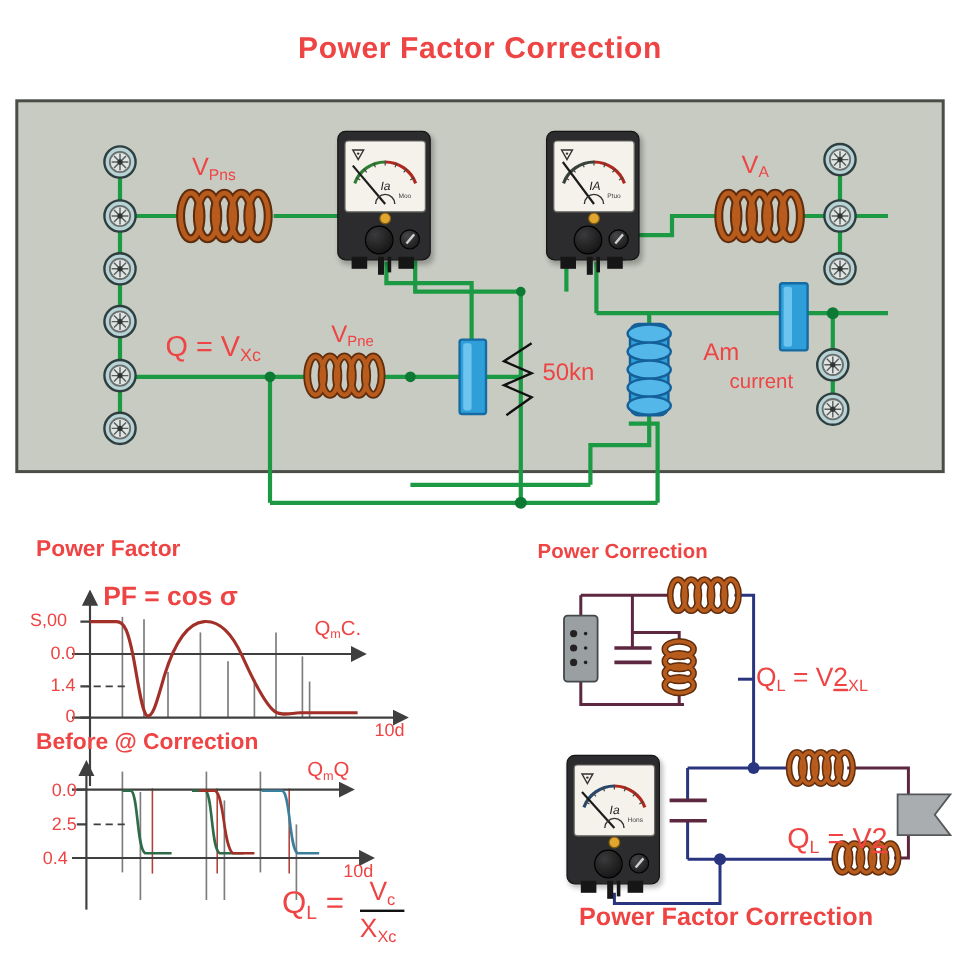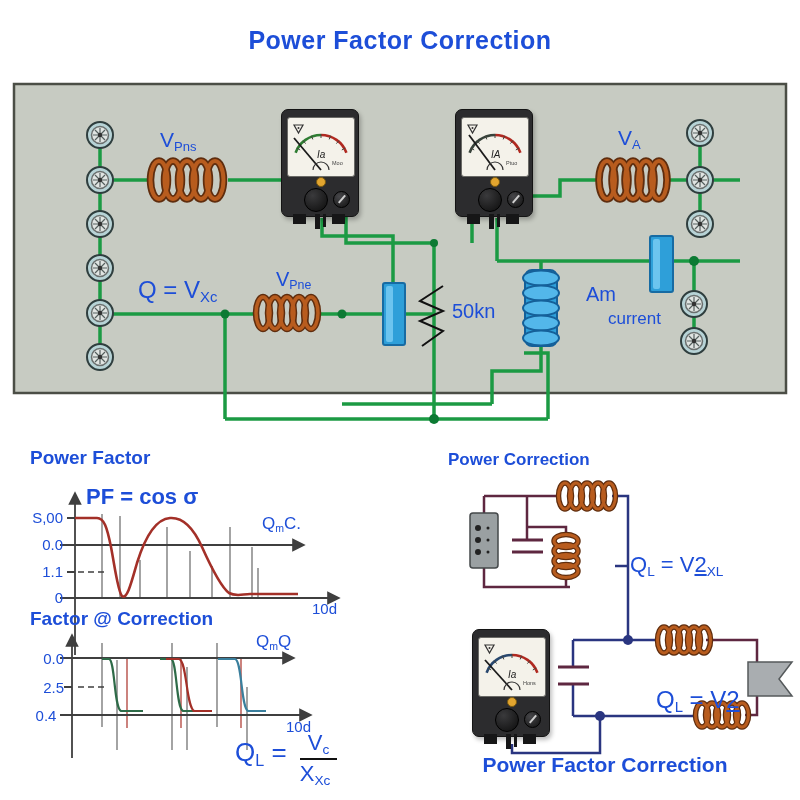--- a/index.html
+++ b/index.html
@@ -1,18 +1,18 @@
 <!DOCTYPE html>
 <html><head>
 <meta charset="utf-8">
 <style>
   html,body{margin:0;padding:0;}
   body{width:800px;height:800px;background:#ffffff;position:relative;overflow:hidden;
        font-family:"Liberation Sans",sans-serif;color:#111;}
-  .lbl{position:absolute;white-space:nowrap;z-index:5;color:#1d4ed8;}
+  .lbl{position:absolute;white-space:nowrap;z-index:5;color:#ef4444;}
   .it{}
   .b{font-weight:bold;}
   .sb{font-size:62%;vertical-align:-0.28em;letter-spacing:0;}
   .ul{text-decoration:underline;}
   .frac{display:inline-block;text-align:left;vertical-align:-0.9em;margin-left:6px;}
   .frac .num{display:block;border-bottom:2.5px solid #111;padding:0 8px 1px;}
   .frac .den{display:block;padding-top:1px;}
   #wires{position:absolute;left:0;top:0;z-index:1;}
   
   .meter{position:absolute;width:76px;height:106px;background:#2c2c2e;border:1px solid #141414;
@@ -404,28 +404,28 @@
 
 <div class="lbl" style="left:160px;top:128px;font-size:21px;"><span>V</span><span class="sb">Pns</span></div>
 <div class="lbl" style="left:618px;top:126px;font-size:21px;"><span>V</span><span class="sb">A</span></div>
 <div class="lbl it" style="left:138px;top:276px;font-size:24px;"><span>Q</span><span> = </span><span>V</span><span class="sb">Xc</span></div>
 <div class="lbl" style="left:276px;top:268px;font-size:20px;"><span>V</span><span class="sb">Pne</span></div>
 <div class="lbl" style="left:452px;top:300px;font-size:20px;"><span>50kn</span></div>
 <div class="lbl" style="left:586px;top:283px;font-size:20px;"><span>Am</span><br><span style="font-size:17px;margin-left:22px;text-align:center;">current</span></div>
 
 <div class="lbl b" style="left:30px;top:447px;font-size:19px;"><span>Power Factor</span></div>
 <div class="lbl" style="left:86px;top:484px;font-size:22px;font-weight:600;"><span>PF = cos σ</span></div>
-<div class="lbl" style="left:25px;top:509px;width:38px;text-align:right;font-size:15px;"><span>S,00</span></div>
+<div class="lbl" style="left:25px;top:509px;width:38px;font-size:15px;"><span>S,00</span></div>
 <div class="lbl" style="left:25px;top:536px;width:38px;text-align:right;font-size:15px;"><span>0.0</span></div>
-<div class="lbl" style="left:25px;top:563px;width:38px;text-align:right;font-size:15px;"><span>1.1</span></div>
+<div class="lbl" style="left:25px;top:563px;width:38px;text-align:right;font-size:15px;"><span>1.4</span></div>
 <div class="lbl" style="left:25px;top:589px;width:38px;text-align:right;font-size:15px;"><span>0</span></div>
 <div class="lbl it" style="left:262px;top:514px;font-size:17px;"><span>Q</span><span class="sb">m</span><span>C.</span></div>
 <div class="lbl" style="left:312px;top:600px;font-size:15px;"><span>10d</span></div>
 
-<div class="lbl b" style="left:30px;top:608px;font-size:19px;"><span>Factor @ Correction</span></div>
+<div class="lbl b" style="left:30px;top:608px;font-size:19px;"><span>Before @ Correction</span></div>
 <div class="lbl" style="left:28px;top:650px;width:36px;text-align:right;font-size:15px;"><span>0.0</span></div>
 <div class="lbl" style="left:28px;top:679px;width:36px;text-align:right;font-size:15px;"><span>2.5</span></div>
 <div class="lbl" style="left:28px;top:707px;width:36px;text-align:center;font-size:15px;"><span>0.4</span></div>
 <div class="lbl it" style="left:256px;top:632px;font-size:17px;"><span>Q</span><span class="sb">m</span><span>Q</span></div>
 <div class="lbl" style="left:286px;top:718px;font-size:15px;"><span>10d</span></div>
 
 <div class="lbl it" style="left:235px;top:730px;font-size:26px;">
   <span>Q</span><span class="sb">L</span><span> = </span><span class="frac" style="font-size:22px;"><span class="num"><span>V</span><span class="sb">c</span></span><span class="den"><span>X</span><span class="sb">Xc</span></span></span>
 </div>
 

